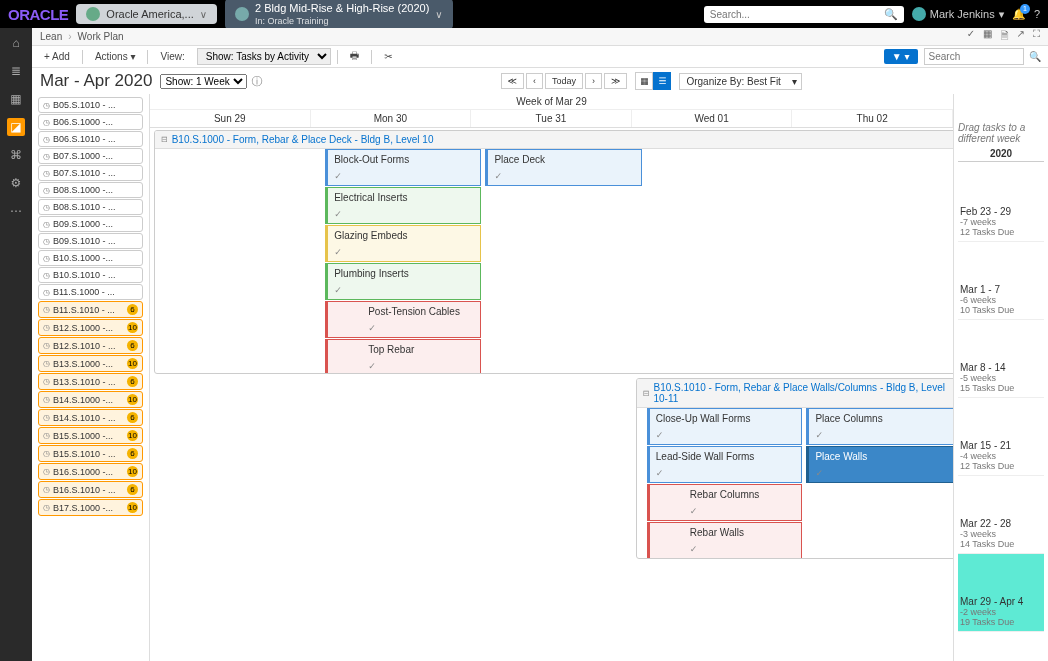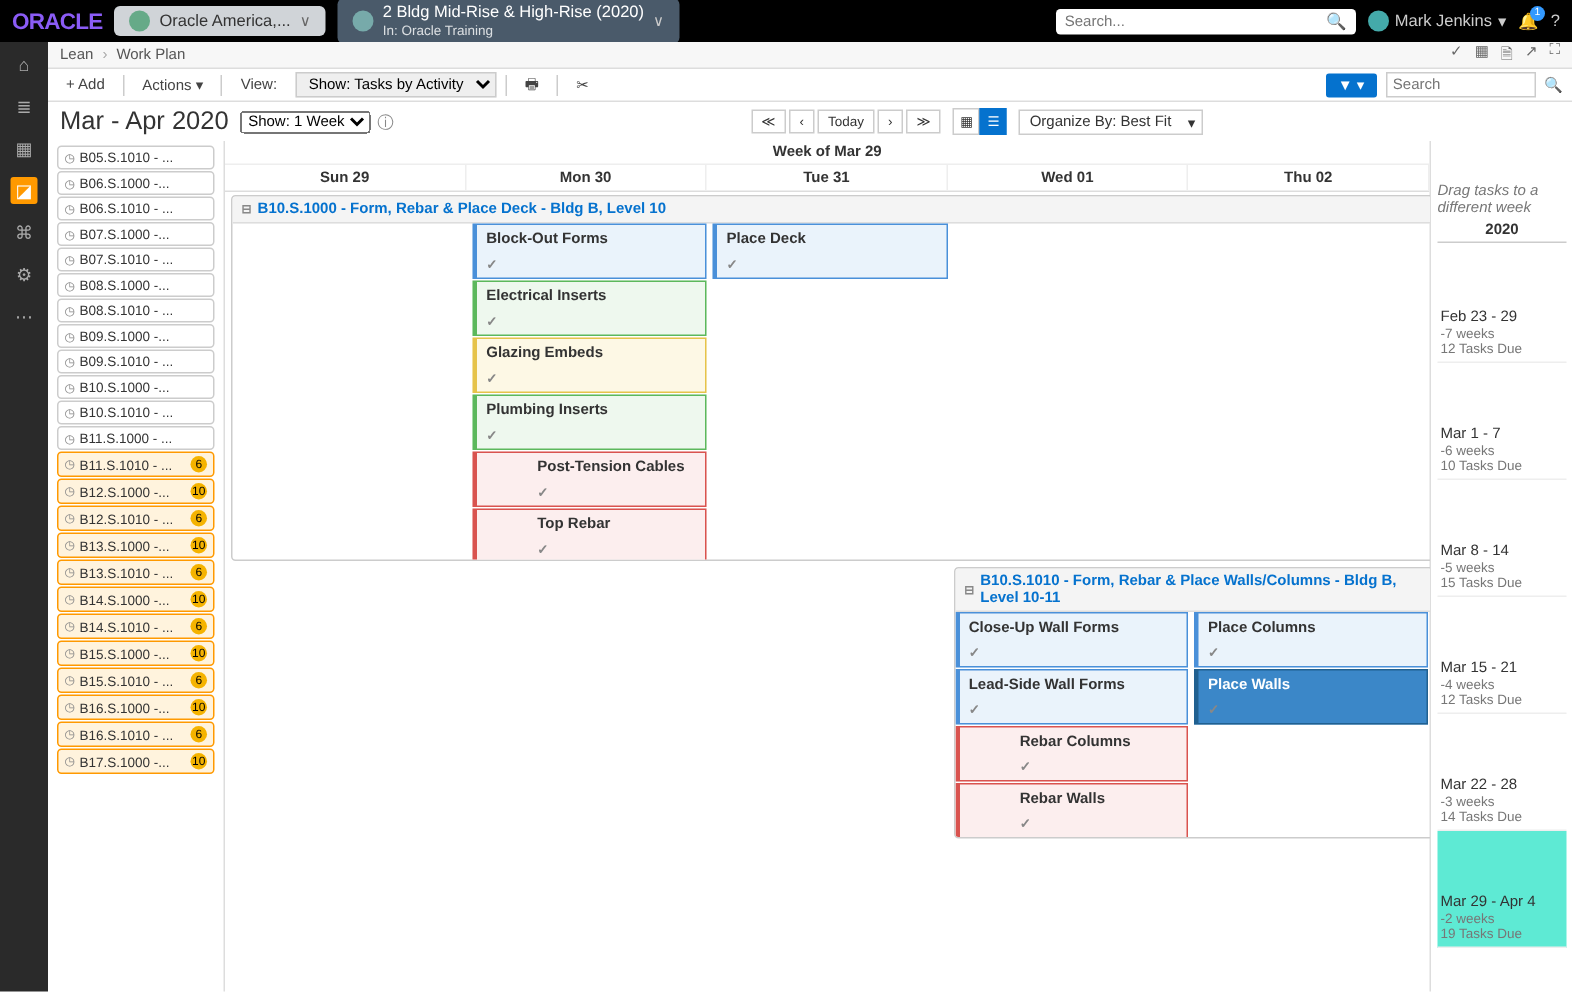--- a/index.html
+++ b/index.html
@@ -53,30 +53,30 @@
 
 
 .tasklist { width: 118px; border-right: 1px solid #ddd; overflow-y: auto; padding: 2px 2px; position: relative; }
 .tasklist::-webkit-scrollbar{width:6px}.tasklist::-webkit-scrollbar-thumb{background:#bbb;border-radius:3px}
 .tli { border: 1px solid #ccc; border-radius: 3px; margin: 1px 4px; padding: 2px 4px; font-size: 9px; display: flex; align-items: center; gap: 3px; cursor: pointer; white-space: nowrap; overflow: hidden; }
 .tli.sel { background: #fff3dd; border-color: #f90; }
 .tli .bdg { background: #f5b300; color: #000; border-radius: 50%; width: 11px; height: 11px; font-size: 8px; line-height: 11px; text-align: center; margin-left: auto; }
 .tli .clk{color:#888;font-size:8px}
 
 
-.cal { flex: 1; display: flex; flex-direction: column; overflow: hidden; position:relative;font-weight:bold;}
+.cal { flex: 1; display: flex; flex-direction: column; overflow: hidden; position:relative;}
 .weeklbl { text-align: center; font-size: 10px; padding: 2px; border-bottom: 1px solid #eee; }
 .days { display: flex; border-bottom: 1px solid #ddd; }
 .day { flex: 1; text-align: center; font-size: 10px; padding: 3px 0; border-right: 1px solid #eee; }
 .grid { flex: 1; overflow-y: auto; position: relative; }
 .swim { border: 1px solid #ccc; margin: 2px 4px; border-radius: 3px; overflow: hidden; }
 .swimhdr { background: #f4f4f4; padding: 3px 6px; font-size: 10px; color: #0572ce; border-bottom: 1px solid #ddd; display:flex;align-items:center;gap:4px;}
 .swimhdr .exp{color:#888;font-size:8px}
 .swimbody { position: relative; }
-.card { position: absolute; border: 1px solid; border-left-width: 3px; padding: 4px 6px; font-size: 10px; background: #fff; min-height: 30px; }
+.card { position: absolute; border: 1px solid; border-left-width: 3px; padding: 4px 6px; font-size: 10px; background: #fff; min-height: 30px; margin-left: 10px; }
 .card .chk { color: #888; font-size: 9px; display: block; margin-top: 6px; }
 .c-blue { border-color: #4a90d9; background: #eaf3fb; }
 .c-green { border-color: #5cb85c; background: #eef8ee; }
 .c-yellow { border-color: #e6c34a; background: #fdf8e5; }
 .c-red { border-color: #d9534f; background: #fceeee; padding-left: 40px; }
 .c-dark { border-color: #206090; background: #3b87c8; color: #fff; }
 
 
 .weeks { width: 95px; border-left: 1px solid #ddd; padding: 4px 4px; overflow-y: auto; font-size: 10px; }
 .weeks .hint { font-style: italic; color: #777; margin-bottom: 4px; margin-top: 24px; }

